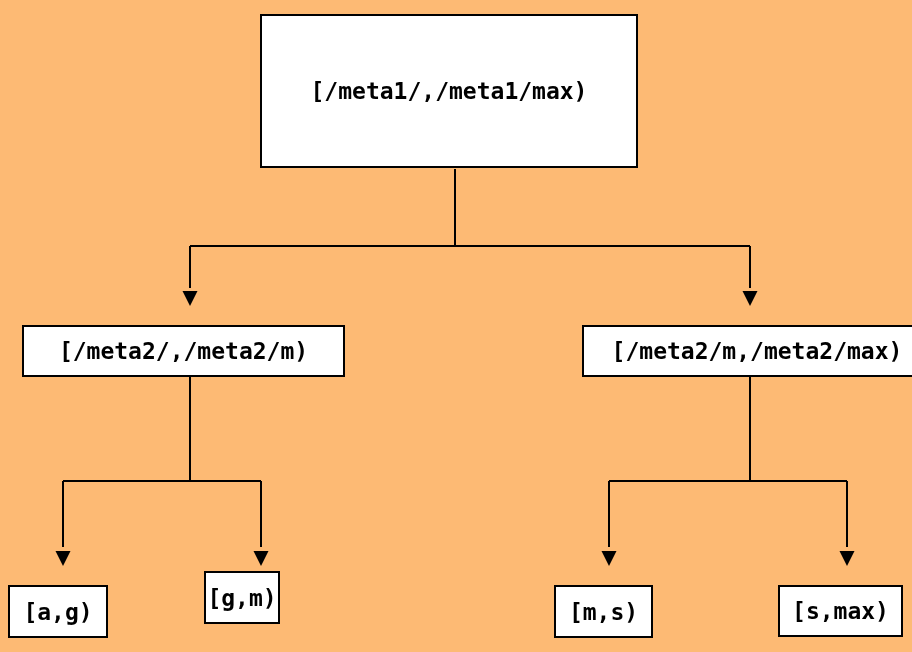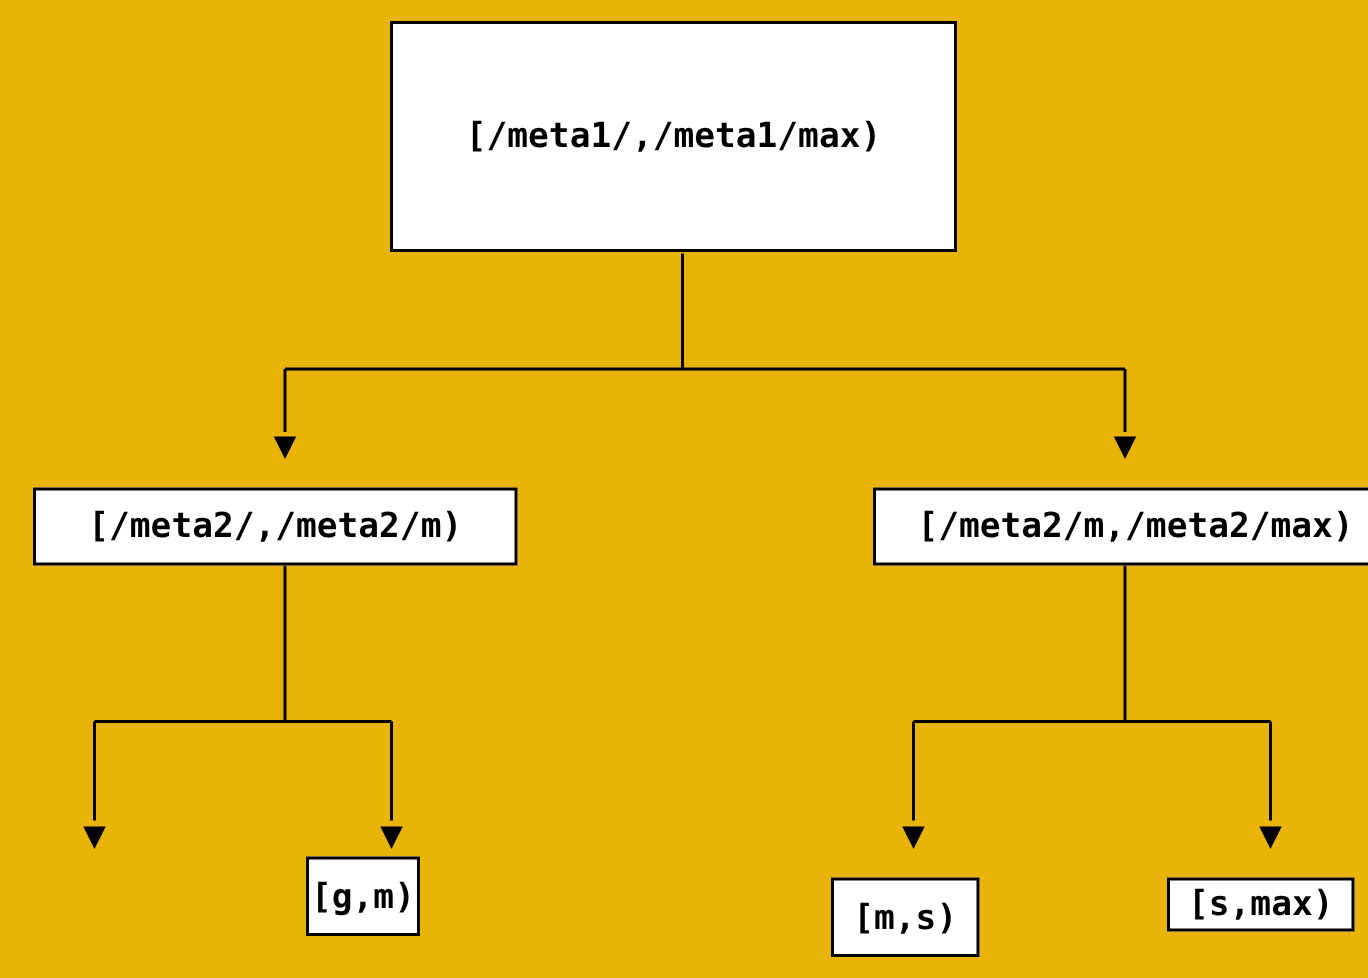--- a/index.html
+++ b/index.html
@@ -4,21 +4,21 @@
 <style>
   html, body {
     margin: 0;
     padding: 0;
     background: #ffffff;
   }
   .canvas {
     position: relative;
     width: 912px;
     height: 652px;
-    background: #eab308;
+    background: #fdba74;
     overflow: hidden;
   }
   .edges-svg {
     position: absolute;
     left: 0;
     top: 0;
     width: 912px;
     height: 652px;
   }
   .edge-path {
@@ -43,21 +43,21 @@
     font-weight: bold;
     font-size: 23px;
     white-space: nowrap;
   }
   .node-root  { left: 260px; top: 14px;  width: 378px; height: 154px; }
   .node-l2a   { left: 22px;  top: 325px; width: 323px; height: 52px; }
   .node-l2b   { left: 582px; top: 325px; width: 350px; height: 52px; }
   .node-leaf1 { left: 8px;   top: 585px; width: 100px; height: 53px; }
   .node-leaf2 { left: 204px; top: 571px; width: 76px;  height: 53px; }
   .node-leaf3 { left: 554px; top: 585px; width: 99px;  height: 53px; text-align: center; }
-  .node-leaf4 { left: 778px; top: 585px; width: 125px; height: 36px; }
+  .node-leaf4 { left: 778px; top: 585px; width: 125px; height: 52px; }
 </style>
 </head>
 <body>
 
 <div class="canvas">
 
   <svg class="edges-svg" viewBox="0 0 912 652" xmlns="http://www.w3.org/2000/svg">
 
     <path class="edge-path" d="M455 169 V246 M190 246 H750 M190 246 V288 M750 246 V288"></path>
     <polygon class="arrow-head" points="182.5,291 197.5,291 190,306"></polygon>
@@ -77,20 +77,23 @@
   </div>
 
   <div class="node node-l2a">
     <span>[/meta2/,/meta2/m)</span>
   </div>
 
   <div class="node node-l2b">
     <span>[/meta2/m,/meta2/max)</span>
   </div>
 
+  <div class="node node-leaf1">
+    <span>[a,g)</span>
+  </div>
 
   <div class="node node-leaf2">
     <span>[g,m)</span>
   </div>
 
   <div class="node node-leaf3">
     <span>[m,s)</span>
   </div>
 
   <div class="node node-leaf4">

